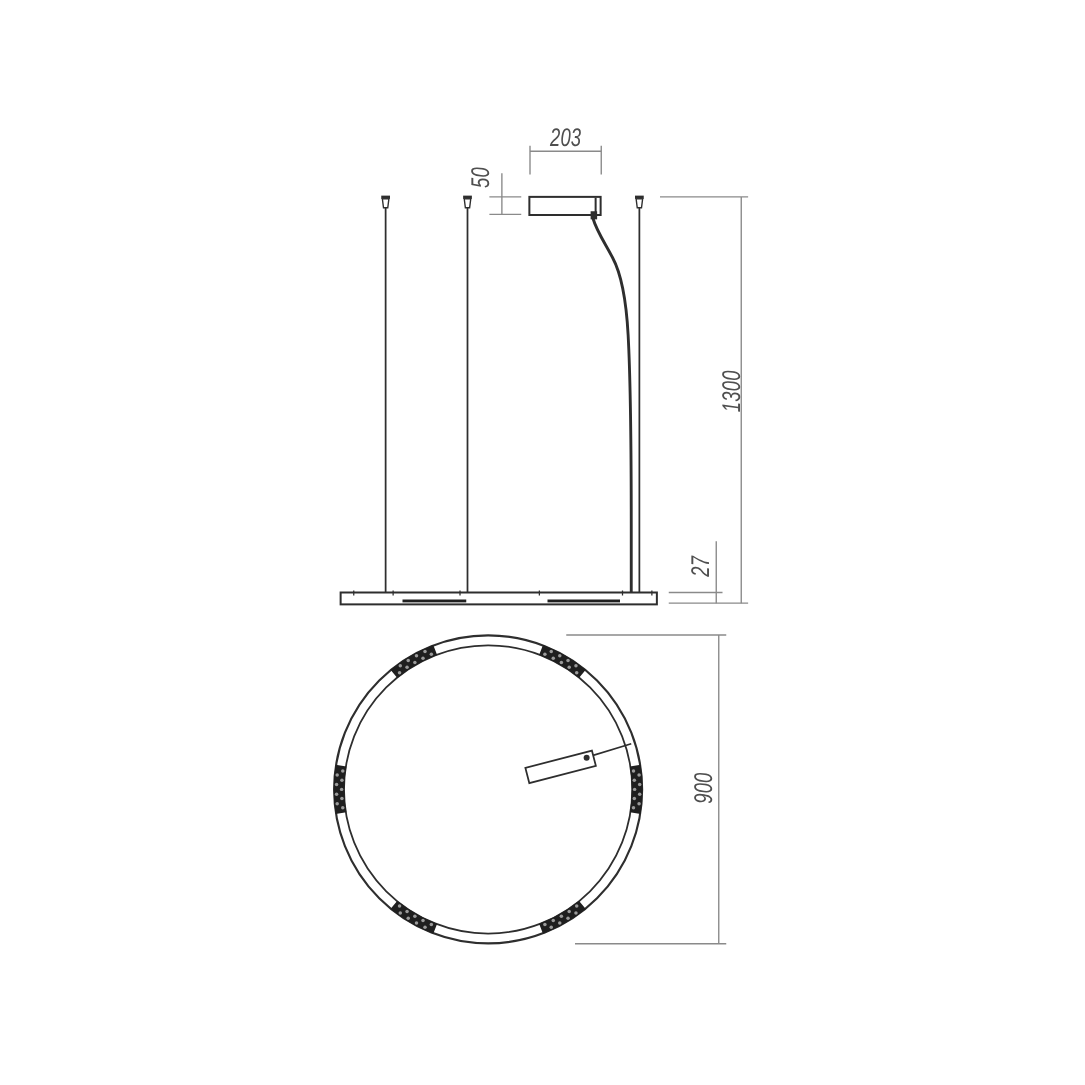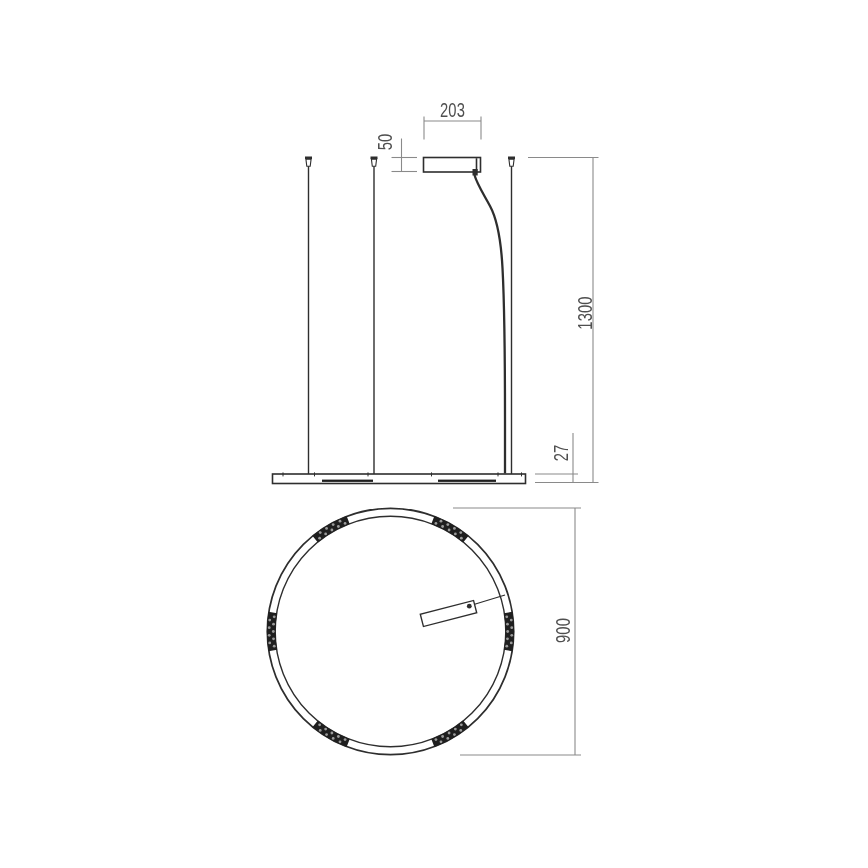--- a/index.html
+++ b/index.html
@@ -1,20 +1,21 @@
 <!DOCTYPE html>
 <html style="--object-line: #2e2e2e; --dim-line: #8a8a8a; --dim-text: #4f4f4f; --led-band: #1f1f1f; --led-dot: #9b9b9b; --background: #ffffff;"><head>
 <meta charset="utf-8">
 <style>
   html,body{margin:0;padding:0;background:var(--background,#fff);}
   .canvas{
     position:relative;
     width:868px;height:868px;
     background:var(--background,#fff);
     font-family:"Liberation Sans",sans-serif;
+    font-style:italic;
   }
   svg{display:block}
   .obj{stroke:var(--object-line,#2e2e2e);fill:none;}
   .obj-fill{stroke:var(--object-line,#2e2e2e);fill:var(--background,#fff);}
   .solid{fill:var(--object-line,#2e2e2e);stroke:none;}
   .led{fill:var(--led-band,#1f1f1f);stroke:none;}
   .led-dot{fill:var(--led-dot,#9b9b9b);stroke:none;}
   .dim{stroke:var(--dim-line,#8a8a8a);stroke-width:1.1;fill:none;}
   .dim-text{
     fill:var(--dim-text,#4f4f4f);

